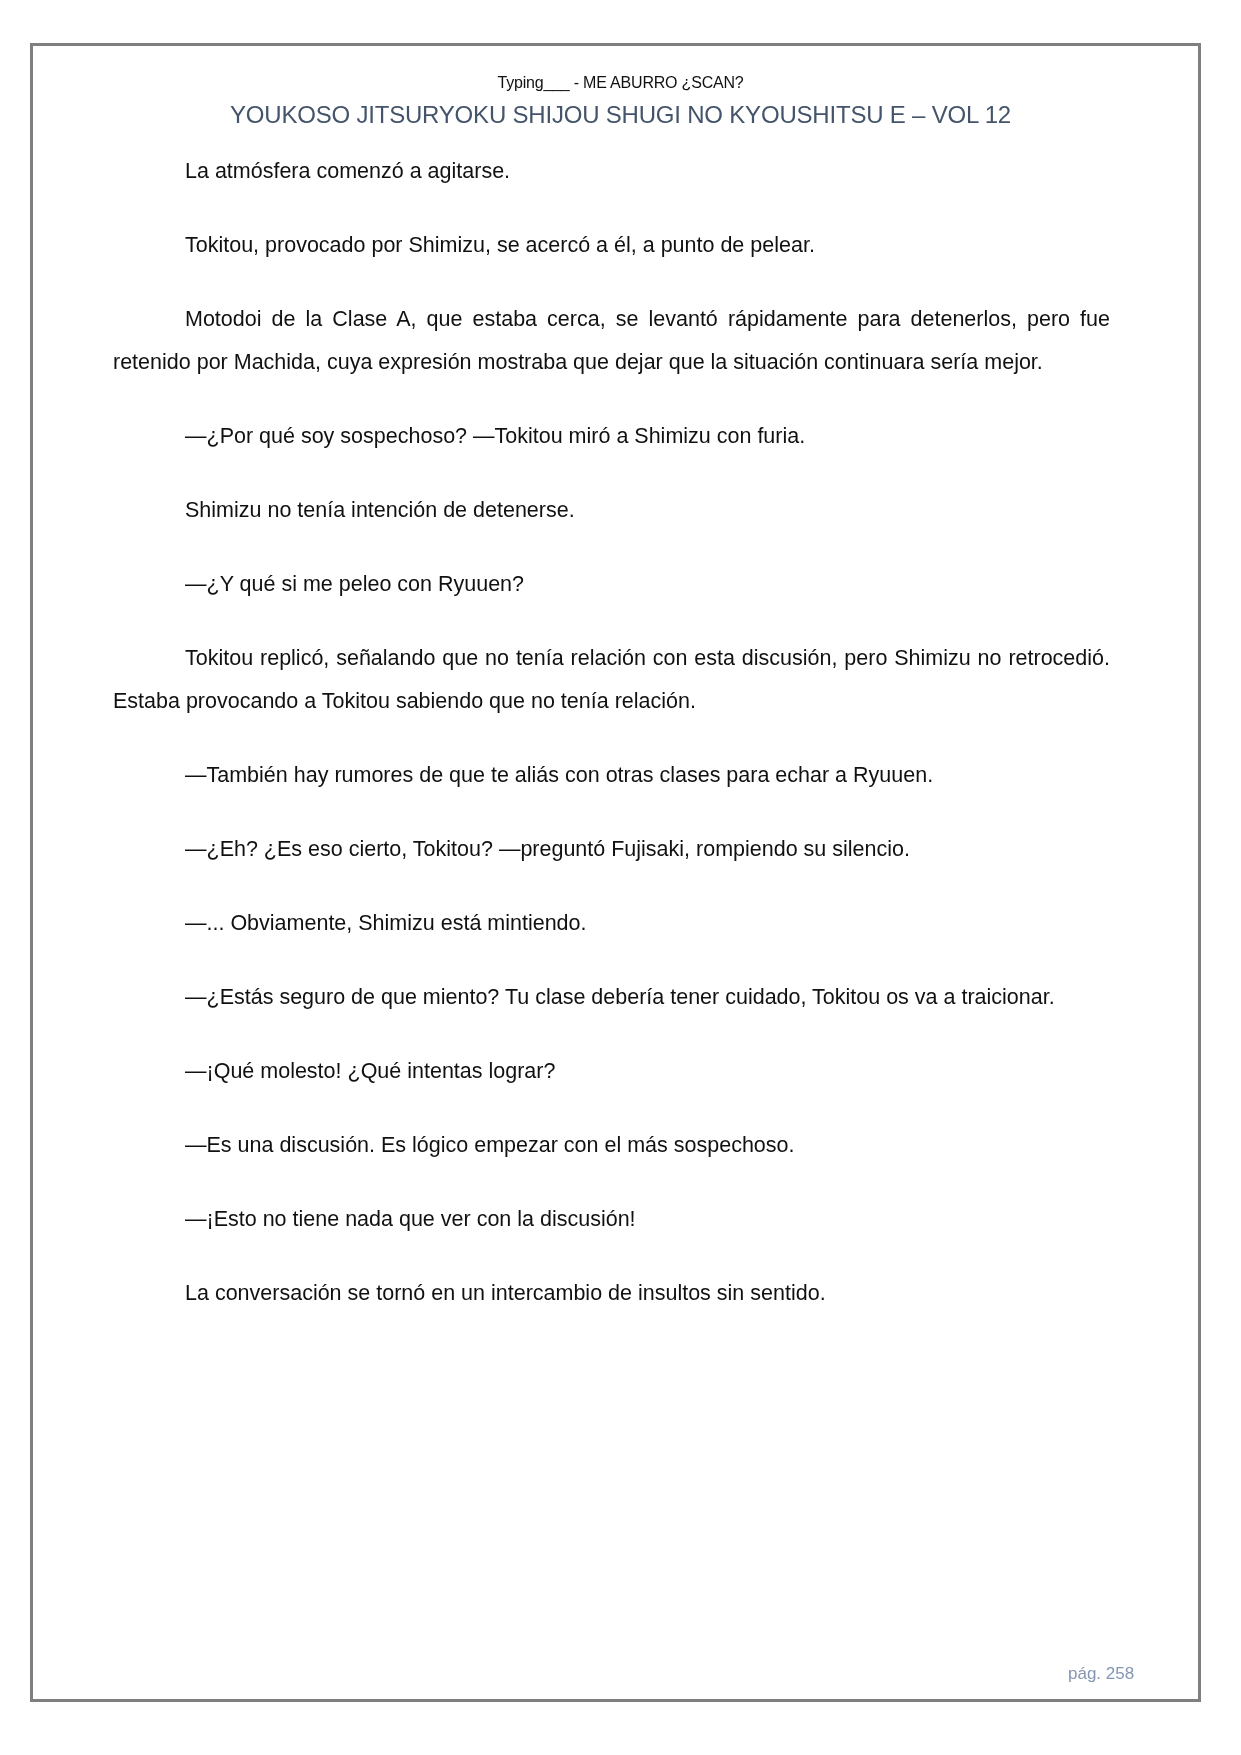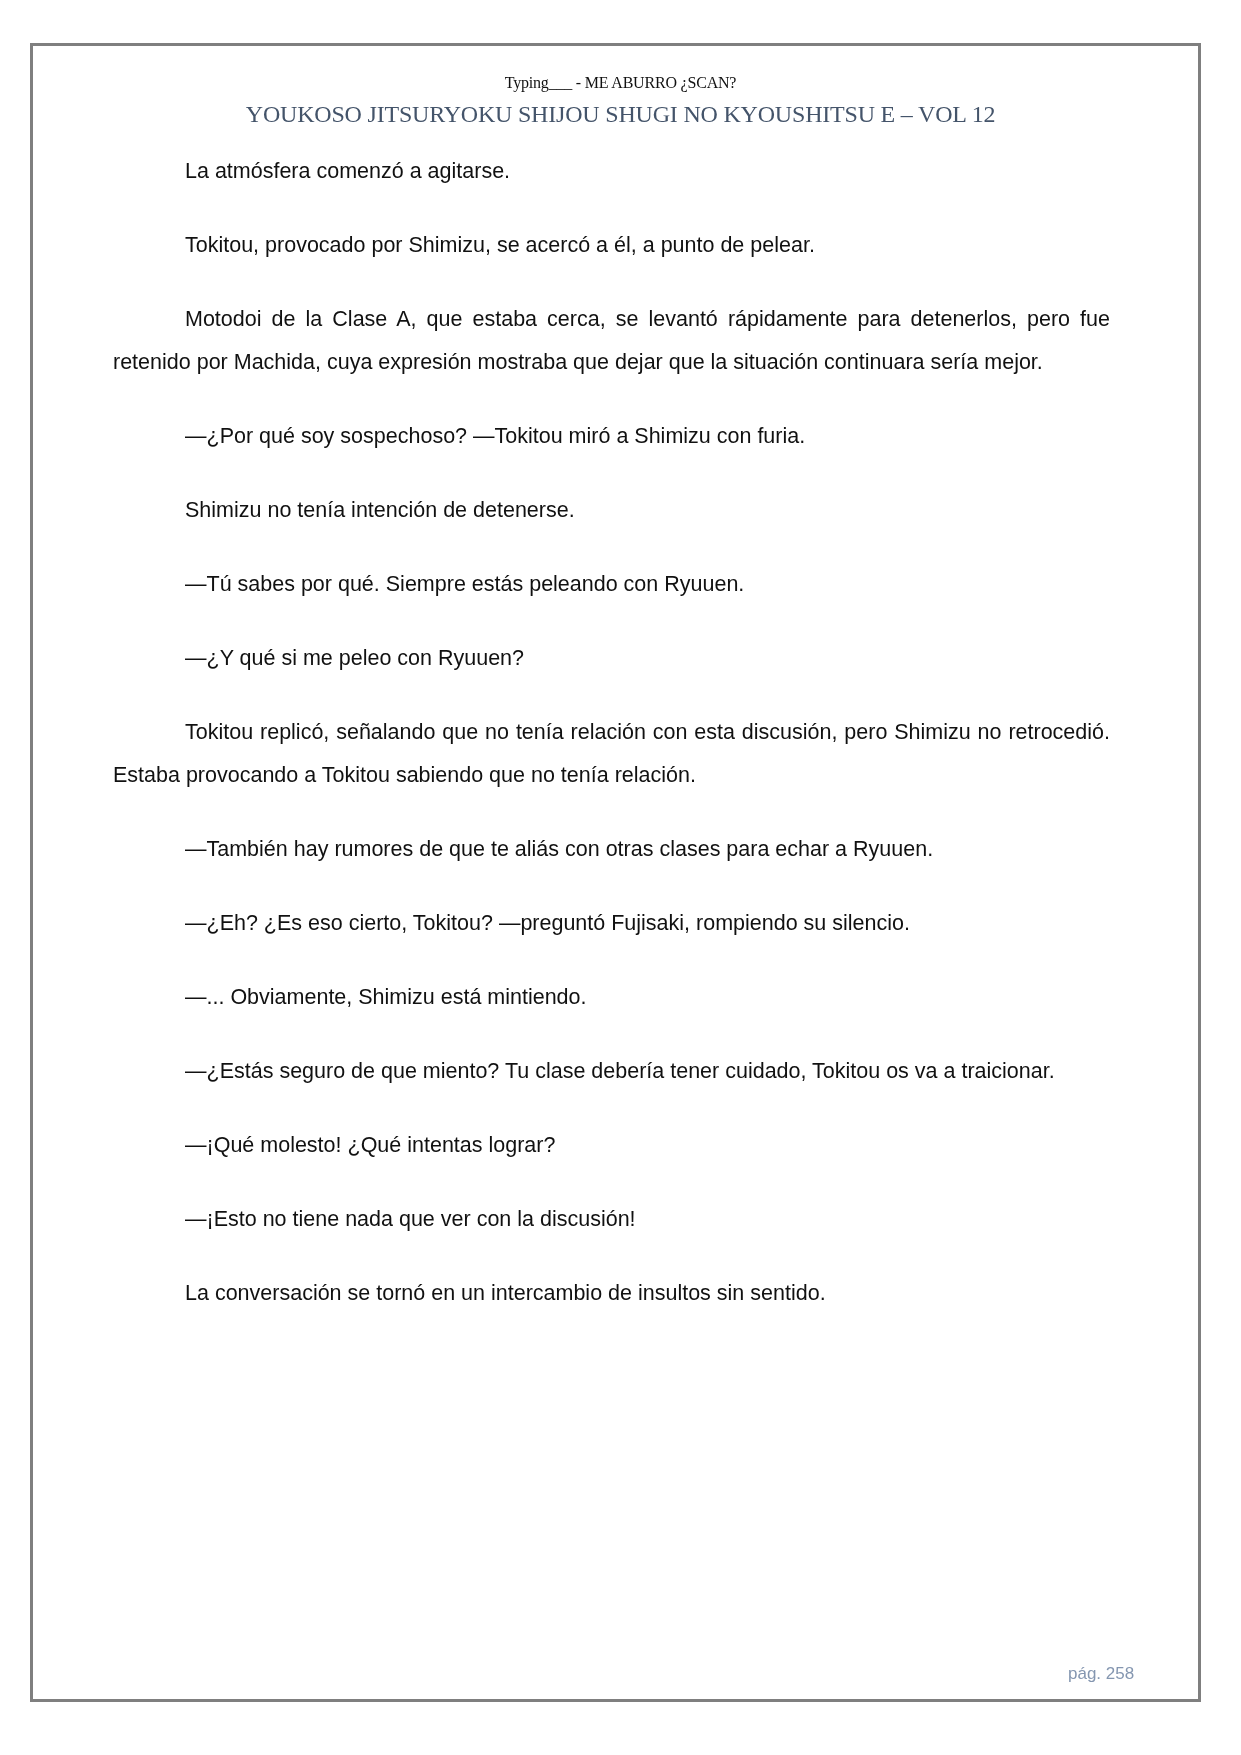--- a/index.html
+++ b/index.html
@@ -21,21 +21,21 @@
     height: 1659px;
     border: 3px solid #7f7f7f;
     box-sizing: border-box;
     background: #ffffff;
   }
   .header {
     position: absolute;
     left: 0;
     width: 1241px;
     text-align: center;
-    font-family: Liberation Serif, serif;
+    font-family: Liberation Sans, sans-serif;
   }
   .header-line1 {
     top: 74px;
     font-size: 16px;
     color: #111111;
     letter-spacing: -0.2px;
   }
   .header-line2 {
     top: 101px;
     font-size: 24px;
@@ -74,25 +74,25 @@
 
 <div class="header header-line1">Typing___ - ME ABURRO ¿SCAN?</div>
 <div class="header header-line2">YOUKOSO JITSURYOKU SHIJOU SHUGI NO KYOUSHITSU E – VOL 12</div>
 
 <div class="body-text">
   <p class="para">La atmósfera comenzó a agitarse.</p>
   <p class="para">Tokitou, provocado por Shimizu, se acercó a él, a punto de pelear.</p>
   <p class="para">Motodoi de la Clase A, que estaba cerca, se levantó rápidamente para detenerlos, pero fue retenido por Machida, cuya expresión mostraba que dejar que la situación continuara sería mejor.</p>
   <p class="para">—¿Por qué soy sospechoso? —Tokitou miró a Shimizu con furia.</p>
   <p class="para">Shimizu no tenía intención de detenerse.</p>
-  <p class="para">—Tú sabes por qué. Siempre estás peleando con Ryuuen.</p>
   <p class="para">—¿Y qué si me peleo con Ryuuen?</p>
   <p class="para">Tokitou replicó, señalando que no tenía relación con esta discusión, pero Shimizu no retrocedió. Estaba provocando a Tokitou sabiendo que no tenía relación.</p>
   <p class="para">—También hay rumores de que te aliás con otras clases para echar a Ryuuen.</p>
   <p class="para">—¿Eh? ¿Es eso cierto, Tokitou? —preguntó Fujisaki, rompiendo su silencio.</p>
   <p class="para">—... Obviamente, Shimizu está mintiendo.</p>
   <p class="para">—¿Estás seguro de que miento? Tu clase debería tener cuidado, Tokitou os va a traicionar.</p>
   <p class="para">—¡Qué molesto! ¿Qué intentas lograr?</p>
+  <p class="para">—Es una discusión. Es lógico empezar con el más sospechoso.</p>
   <p class="para">—¡Esto no tiene nada que ver con la discusión!</p>
   <p class="para">La conversación se tornó en un intercambio de insultos sin sentido.</p>
 </div>
 
 <div class="page-number">pág. 258</div>
 
 </body></html>

